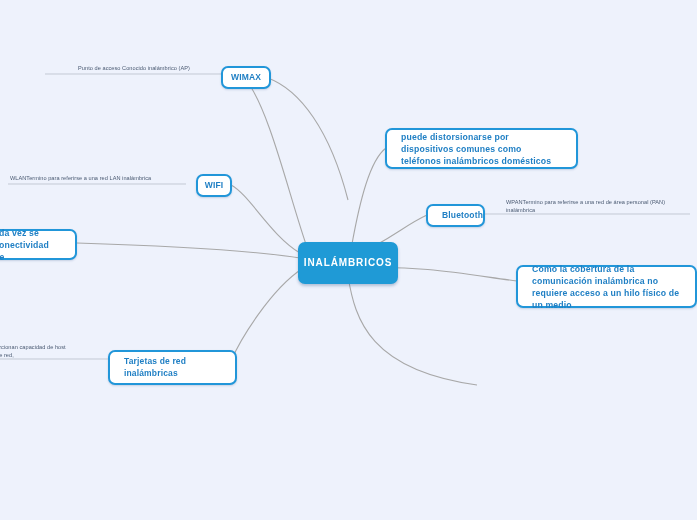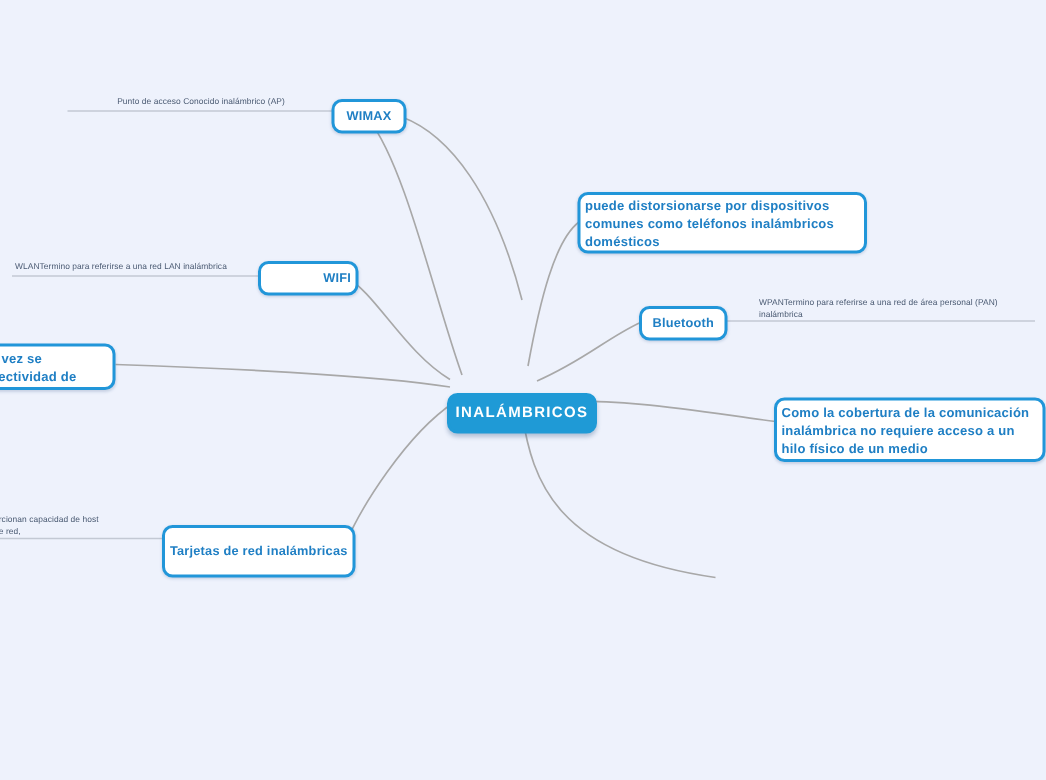--- a/index.html
+++ b/index.html
@@ -33,21 +33,21 @@
     position: absolute;
     box-sizing: border-box;
     background: #ffffff;
     border: 2px solid #2196d9;
     border-radius: 7px;
     color: #1f7fc4;
     font-weight: bold;
     font-size: 8.5px;
     line-height: 11.5px;
     letter-spacing: 0.15px;
-    padding: 6px 3px;
+    padding: 6px 14px;
     box-shadow: 0 1px 2px rgba(60,90,140,0.22);
     display: flex;
     align-items: center;
   }
   .node.center {
     background: #1f9ad6;
     border-color: #1f9ad6;
     color: #ffffff;
     font-size: 10px;
     letter-spacing: 0.9px;
@@ -88,33 +88,33 @@
       <path d="M 268 78 C 300 90 330 130 348 200"></path>
     </g>
     <g stroke="#c3c9d4" stroke-width="1">
       <line x1="45" y1="74" x2="222" y2="74"></line>
       <line x1="8" y1="184" x2="186" y2="184"></line>
       <line x1="484" y1="214" x2="690" y2="214"></line>
       <line x1="0" y1="359" x2="110" y2="359"></line>
     </g>
   </svg>
 
-  <div class="node center" style="left:298px; top:262px; width:100px; height:27px;text-align:right;">
+  <div class="node center" style="left:298px; top:242px; width:100px; height:42px;text-align:right;">
     <span>INALÁMBRICOS</span>
   </div>
 
   <div class="node" style="left:221px; top:66px; width:50px; height:23px; justify-content:center;">
     <span>WIMAX</span>
   </div>
 
-  <div class="node" style="left:172px; top:174px; width:67px; height:23px; justify-content:flex-end;">
+  <div class="node" style="left:196px; top:174px; width:36px; height:23px; justify-content:center;">
     <span>WIFI</span>
   </div>
 
-  <div class="node" style="left:426px; top:204px; width:59px; height:23px; justify-content:center;">
+  <div class="node" style="left:426px; top:204px; width:59px; height:23px; justify-content:flex-start;">
     <span>Bluetooth</span>
   </div>
 
   <div class="node big" style="left:516px; top:265px; width:181px; height:43px;">
     <span>Como la cobertura de la comunicación inalámbrica no requiere acceso a un hilo físico de un medio</span>
   </div>
 
   <div class="node big" style="left:385px; top:128px; width:193px; height:41px;">
     <span>puede distorsionarse por dispositivos comunes como teléfonos inalámbricos domésticos</span>
   </div>

